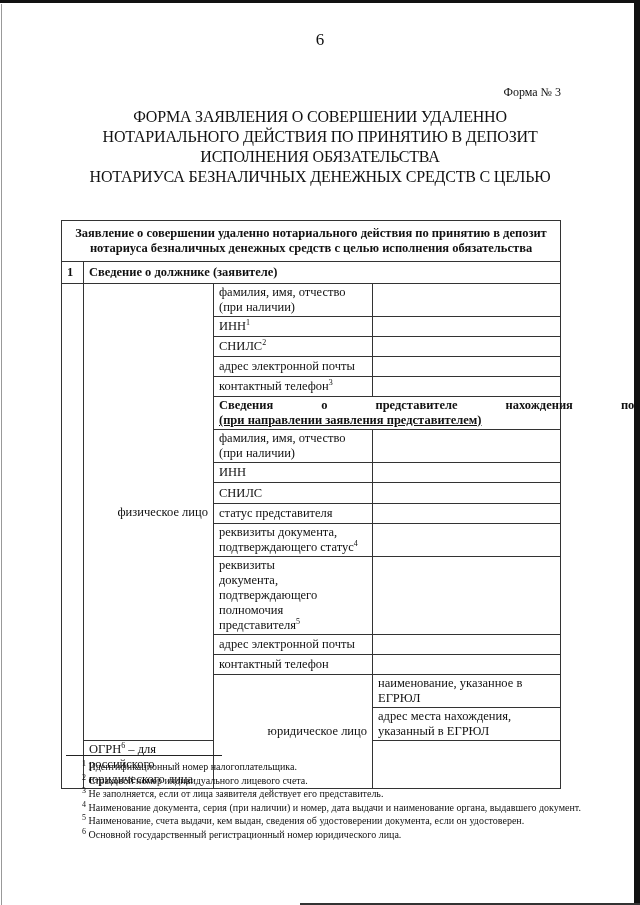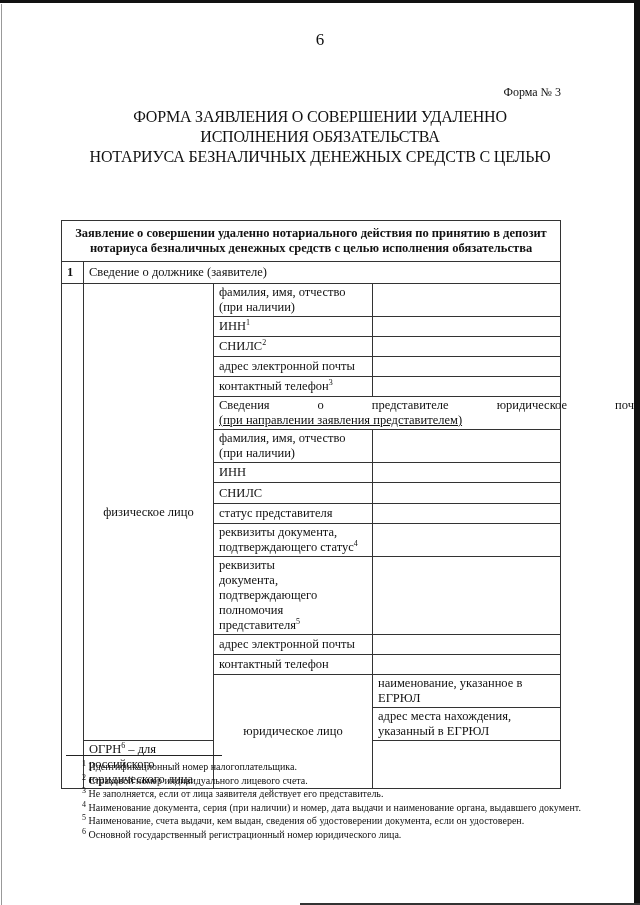--- a/index.html
+++ b/index.html
@@ -12,42 +12,43 @@
 
   .page-num { position: absolute; left: 0; width: 640px; top: 30px; text-align: center; font-size: 17px; }
   .form-no { position: absolute; right: 79px; top: 85px; font-size: 12px; }
   .doc-title { position: absolute; left: 80px; width: 480px; top: 107px; text-align: center;
                font-size: 16px; line-height: 20px; letter-spacing: -0.2px; }
 
   table.form { position: absolute; left: 61px; top: 220px; width: 499px; border-collapse: collapse;
                table-layout: fixed; font-size: 12.5px; line-height: 15px; }
   table.form td { border: 1px solid #333; padding: 1px 5px; vertical-align: middle; }
   .hdr { font-weight: bold; text-align: center; padding: 5px 4px !important; height: 30px; }
-  .bold { font-weight: normal; }
+  .bold { font-weight: bold; }
   .num { text-align: left; font-weight: bold; }
-  .grp { text-align: center; }
+  .grp { text-align: right; }
   sup { font-size: 8px; line-height: 0; }
 
   .fn-line { position: absolute; left: 66px; top: 755px; width: 156px; height: 1px; background: #222; }
   .footnotes { position: absolute; left: 66px; top: 760px; width: 500px; font-size: 10px; line-height: 13.5px; margin-left: 16px; }
   .footnotes div { margin: 0; }
 </style>
 </head>
 <body>
 
 <div class="frame-top"></div>
 <div class="frame-right"></div>
 <div class="frame-left"></div>
 <div class="frame-bottom"></div>
 
 <div class="page-num">6</div>
 <div class="form-no">Форма № 3</div>
 
 <div class="doc-title">
   <div>ФОРМА ЗАЯВЛЕНИЯ О СОВЕРШЕНИИ УДАЛЕННО</div>
+  <div>НОТАРИАЛЬНОГО ДЕЙСТВИЯ ПО ПРИНЯТИЮ В ДЕПОЗИТ</div>
   <div>ИСПОЛНЕНИЯ ОБЯЗАТЕЛЬСТВА</div>
   <div>НОТАРИУСА БЕЗНАЛИЧНЫХ ДЕНЕЖНЫХ СРЕДСТВ С ЦЕЛЬЮ</div>
 </div>
 
 <table class="form">
   <colgroup>
     <col style="width:22px">
       <col style="width:130px">
       <col style="width:159px">
       <col style="width:188px">
@@ -85,21 +86,21 @@
   <tr style="height:20px">
     <td><span>контактный телефон</span><sup>3</sup></td>
     <td></td>
   </tr>
   <tr style="height:31px">
     <td colspan="2" class="bold">
       <div style="display:flex; justify-content:space-between;gap:48px;">
         <span>Сведения</span>
         <span>о</span>
         <span>представителе</span>
-        <span>юридическое</span>
+        <span>нахождения</span>
         <span>почты</span>
       </div>
       <div style="text-decoration: underline;">(при направлении заявления представителем)</div>
     </td>
   </tr>
   <tr style="height:30px">
     <td><span>фамилия, имя, отчество (при наличии)</span></td>
     <td></td>
   </tr>
   <tr style="height:20px">

